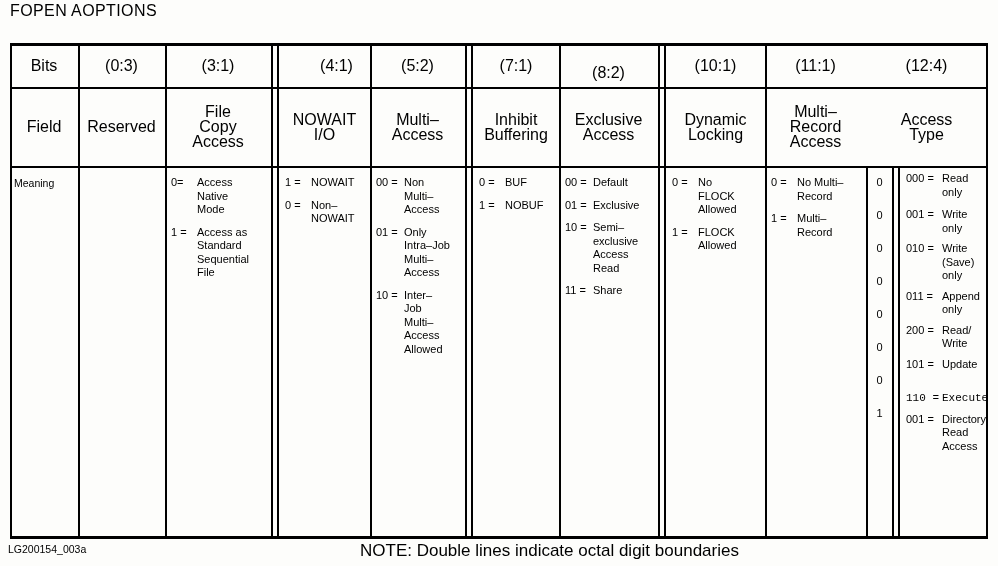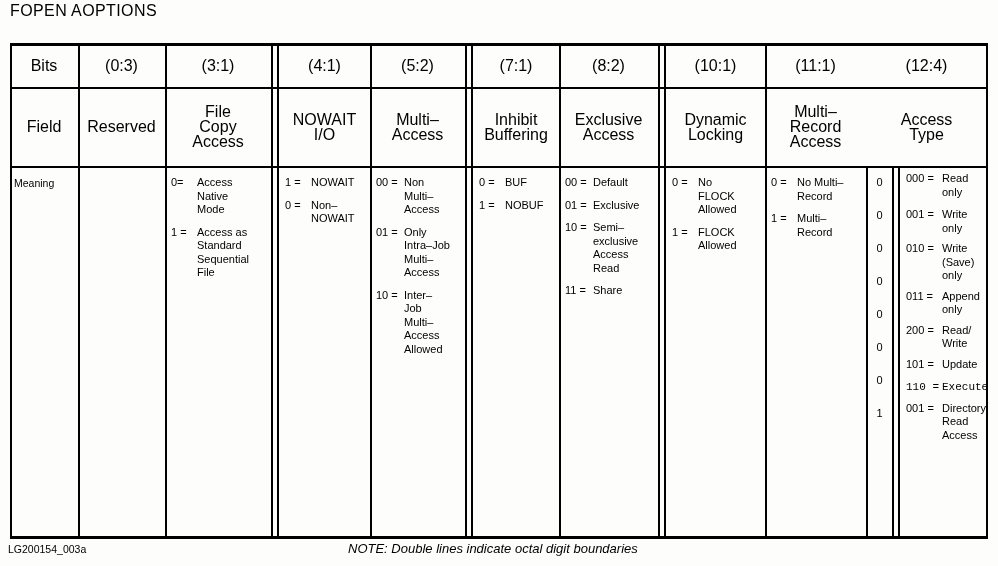--- a/index.html
+++ b/index.html
@@ -58,24 +58,23 @@
   }
 
   .bitlist{font-size:11px;line-height:13px;text-align:center;}
   .bitlist div{height:33px;}
 
   .footer-left{
     position:absolute;left:8px;top:543px;
     font-size:10.5px;
   }
   .footer-note{
-    position:absolute;left:348px;top:541px;
-    font-size:13px;
+    position:absolute;left:360px;top:541px;
+    font-size:17px;
     white-space:nowrap;
-    font-style:italic;
   }
 </style>
 </head>
 <body>
 
 <div class="title">FOPEN AOPTIONS</div>
 
 <div class="table-area">
 
   <div class="hline" style="left:10px;top:43px;width:978px;height:3px;"></div>
@@ -116,21 +115,21 @@
 Mode</span>
         </div>
         <div class="entry" style="padding-left: 26px;">
           <span class="code">1 =</span>
           <span class="val">Access as
 Standard
 Sequential
 File</span>
         </div>
       </div>
-      <div class="cell ctr vcenter hdr" style="left: 281px; top: 45px; width: 87px; height: 41px;">(4:1)</div>
+      <div class="cell ctr vcenter hdr" style="left: 293px; top: 45px; width: 87px; height: 41px;">(4:1)</div>
       <div class="cell ctr vcenter hdr" style="left: 281px; top: 89px; width: 87px; height: 75px; white-space: pre-line;">NOWAIT
 I/O</div>
       <div class="cell" style="left: 285px; top: 176px; width: 81px;">
         <div class="entry" style="padding-left: 26px;">
           <span class="code">1 =</span>
           <span class="val">NOWAIT</span>
         </div>
         <div class="entry" style="padding-left: 26px;">
           <span class="code">0 =</span>
           <span class="val">Non–
@@ -169,21 +168,21 @@
       <div class="cell" style="left: 479px; top: 176px; width: 76px;">
         <div class="entry" style="padding-left: 26px;">
           <span class="code">0 =</span>
           <span class="val">BUF</span>
         </div>
         <div class="entry" style="padding-left: 26px;">
           <span class="code">1 =</span>
           <span class="val">NOBUF</span>
         </div>
       </div>
-      <div class="cell ctr vcenter hdr" style="left: 561px; top: 45px; width: 95px; height: 41px;">(8:2)</div>
+      <div class="cell ctr vcenter hdr" style="left: 561px; top: 52px; width: 95px; height: 41px;">(8:2)</div>
       <div class="cell ctr vcenter hdr" style="left: 561px; top: 89px; width: 95px; height: 75px; white-space: pre-line;">Exclusive
 Access</div>
       <div class="cell" style="left: 565px; top: 176px; width: 89px;">
         <div class="entry" style="padding-left: 28px;">
           <span class="code">00 =</span>
           <span class="val">Default</span>
         </div>
         <div class="entry" style="padding-left: 28px;">
           <span class="code">01 =</span>
           <span class="val">Exclusive</span>
@@ -269,21 +268,21 @@
       <div class="entry" style="padding-left: 36px; margin-bottom: 7px;">
         <span class="code">011 =</span>
         <span class="val">Append
 only</span>
       </div>
       <div class="entry" style="padding-left: 36px; margin-bottom: 7px;">
         <span class="code">200 =</span>
         <span class="val">Read/
 Write</span>
       </div>
-      <div class="entry" style="padding-left: 36px; margin-bottom: 10px;">
+      <div class="entry" style="padding-left: 36px; margin-bottom: 21px;">
         <span class="code">101 =</span>
         <span class="val">Update</span>
       </div>
       <div class="entry" style="padding-left: 36px; margin-bottom: 7px; font-family: Liberation Mono, monospace;">
         <span class="code">110 =</span>
         <span class="val">Execute</span>
       </div>
       <div class="entry" style="padding-left: 36px; margin-bottom: 7px;">
         <span class="code">001 =</span>
         <span class="val">Directory

